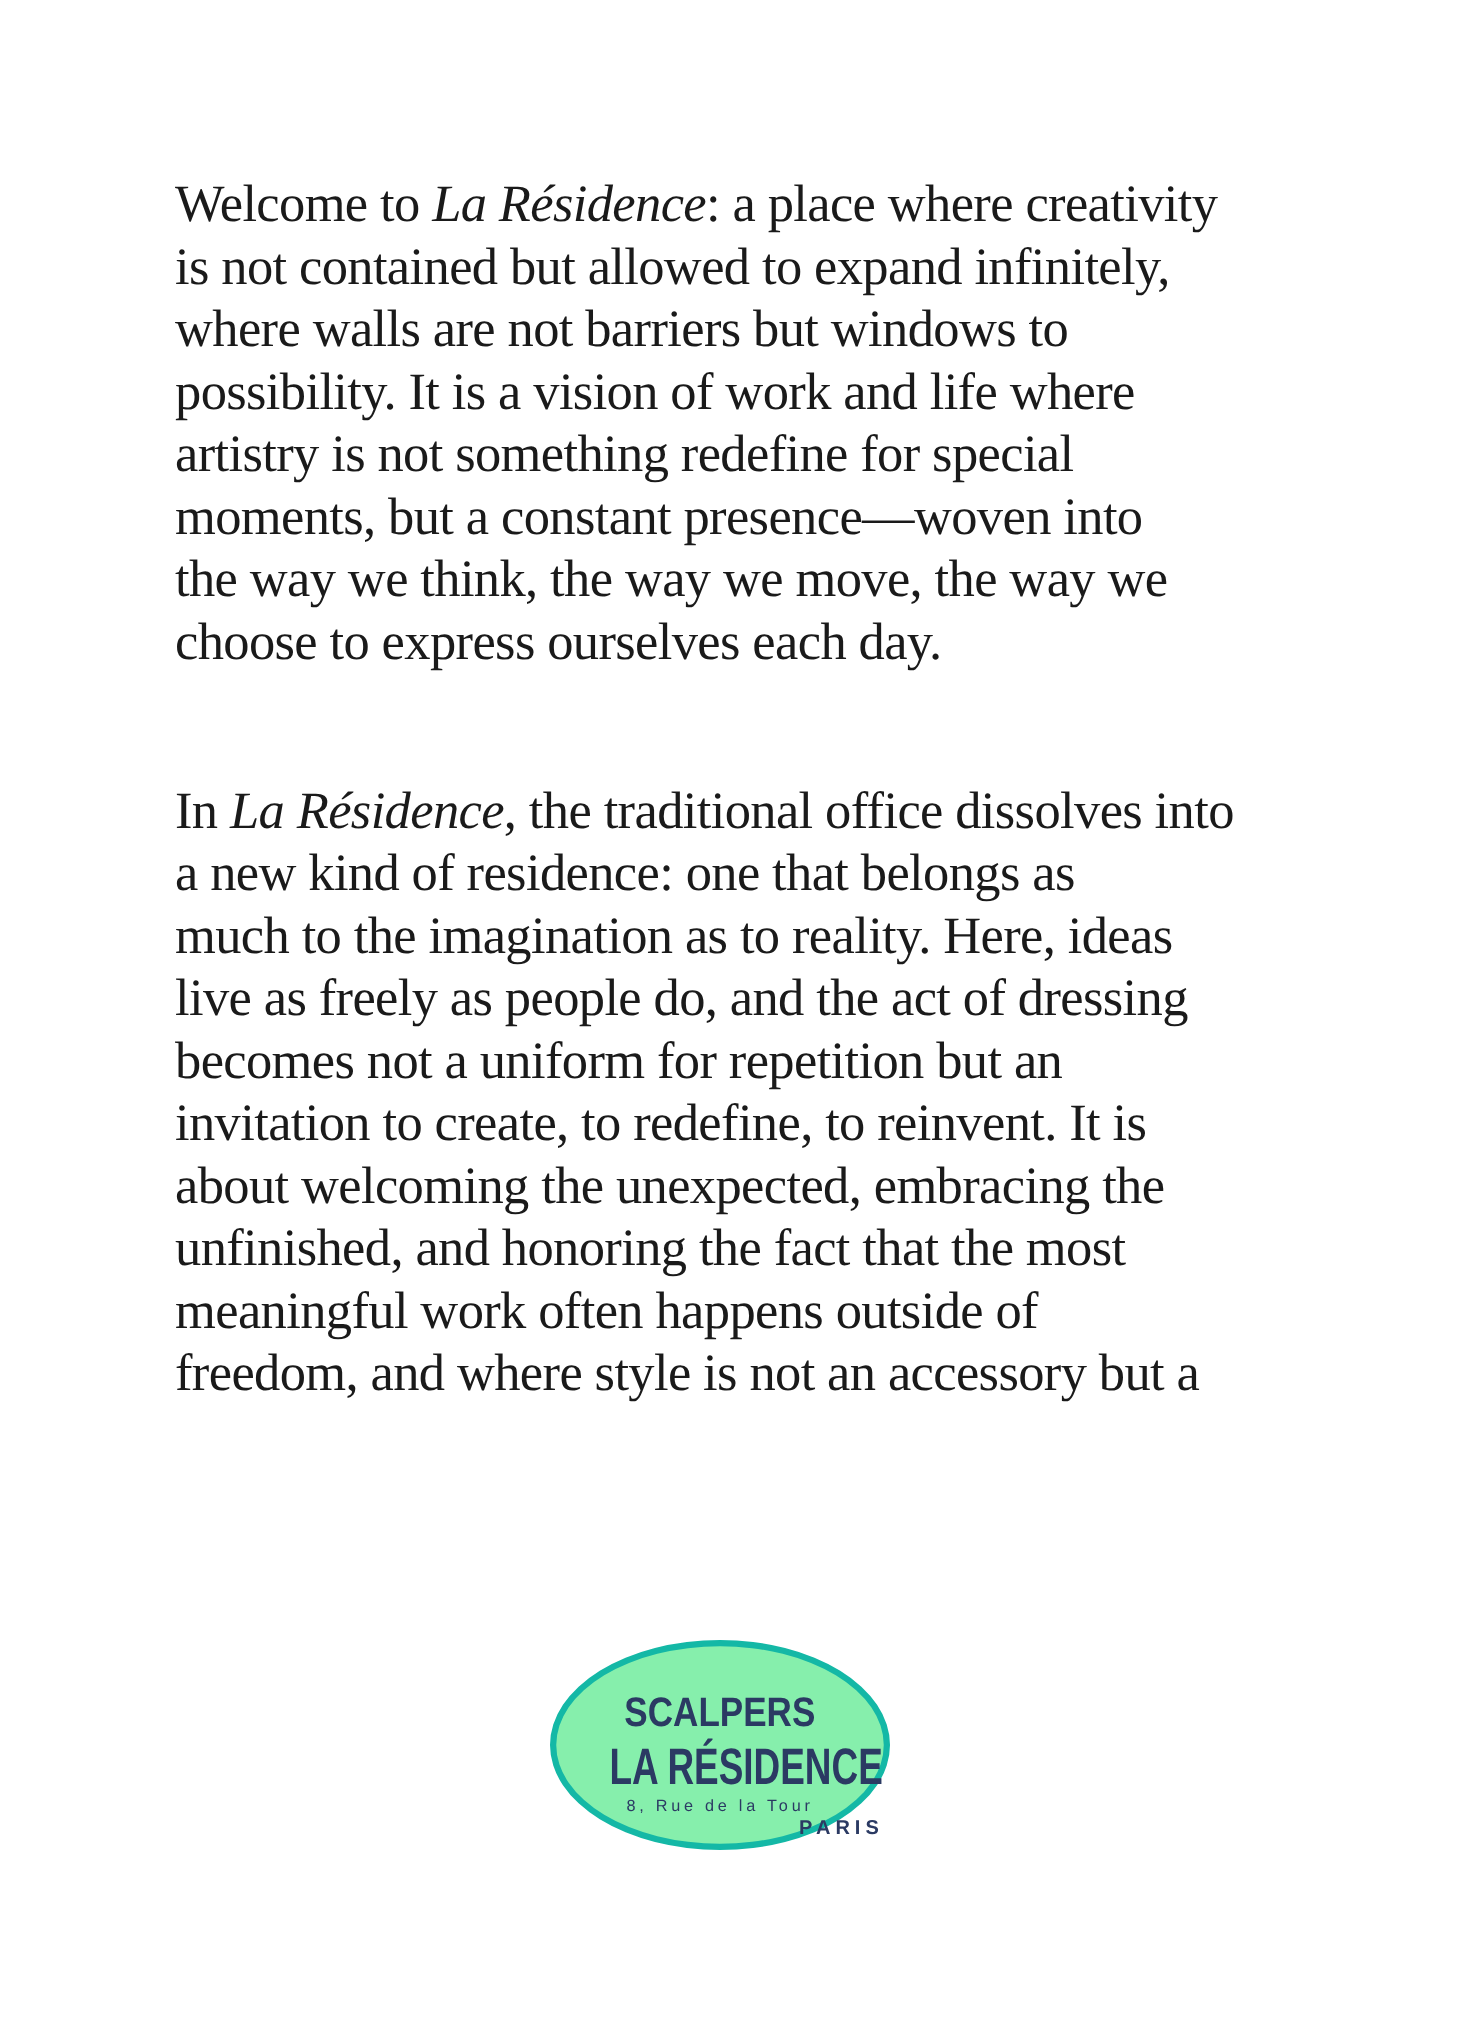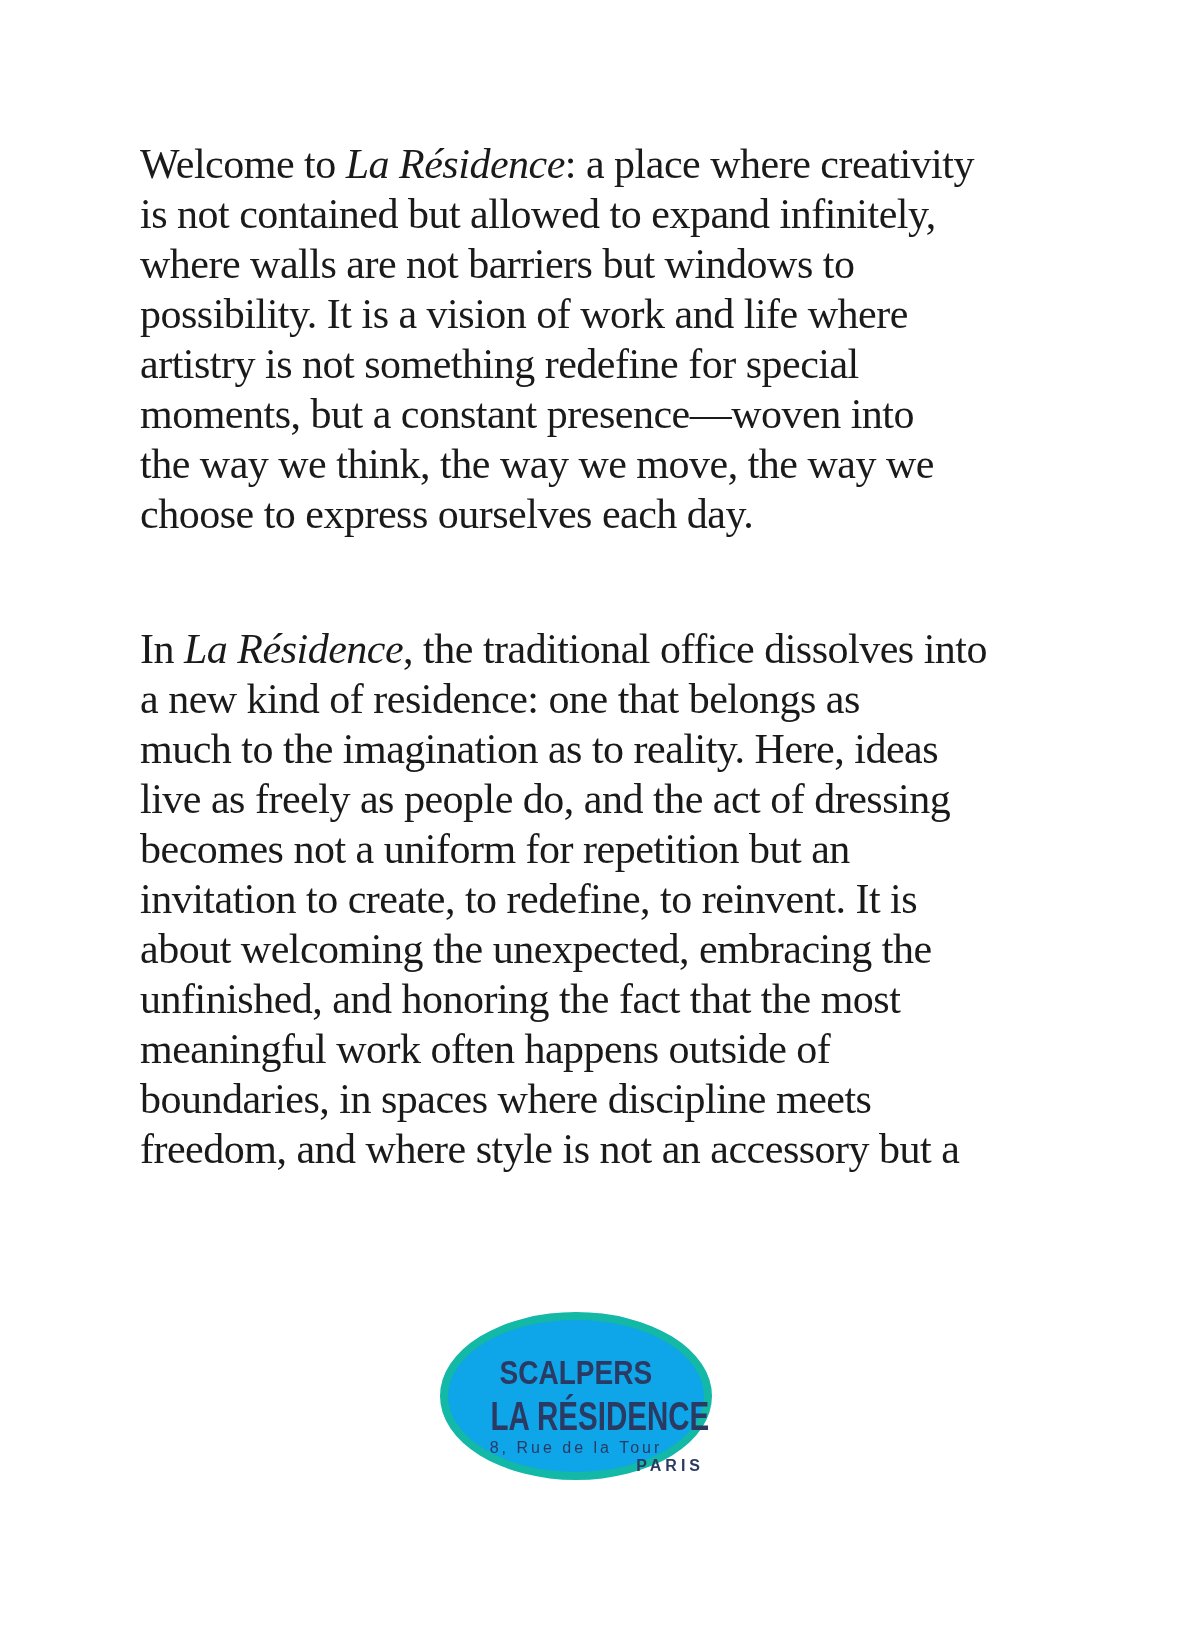--- a/index.html
+++ b/index.html
@@ -43,22 +43,22 @@
     width: 272px;
     height: 168px;
     margin: 0;
   }
 
   .oval {
     position: relative;
     box-sizing: border-box;
     width: 100%;
     height: 100%;
-    background: #0ea5e9;
-    border: 8px solid #14b8a6;
+    background: #86efac;
+    border: 5px solid #14b8a6;
     border-radius: 50%;
     font-family: "Liberation Sans", sans-serif;
     color: #2b3a63;
   }
 
   .logo-line {
     position: absolute;
     left: 0;
     right: 0;
     text-align: center;
@@ -84,21 +84,21 @@
     font-weight: 700;
   }
   .logo-name .cond {
     display: inline-block;
     transform: scaleX(0.72);
     transform-origin: 50% 50%;
   }
 
   .logo-address {
     top: 120px;
-    font-size: 16px;
+    font-size: 13px;
     line-height: 16px;
     font-weight: 400;
     letter-spacing: 3px;
   }
 
   .logo-city {
     top: 137px;
     font-size: 16px;
     line-height: 18px;
     font-weight: 700;
@@ -127,21 +127,20 @@
     <p class="para">
       <span class="line"><span>In </span><em class="it">La Résidence</em><span>, the traditional office dissolves into</span></span>
       <span class="line">a new kind of residence: one that belongs as</span>
       <span class="line">much to the imagination as to reality. Here, ideas</span>
       <span class="line">live as freely as people do, and the act of dressing</span>
       <span class="line">becomes not a uniform for repetition but an</span>
       <span class="line">invitation to create, to redefine, to reinvent. It is</span>
       <span class="line">about welcoming the unexpected, embracing the</span>
       <span class="line">unfinished, and honoring the fact that the most</span>
       <span class="line">meaningful work often happens outside of</span>
-      <span class="line">boundaries, in spaces where discipline meets</span>
       <span class="line">freedom, and where style is not an accessory but a</span>
     </p>
 
   </section>
 
   <figure class="logo">
     <div class="oval">
       <div class="logo-line logo-brand"><span class="cond">SCALPERS</span></div>
       <div class="logo-line logo-name"><span class="cond">LA RÉSIDENCE</span></div>
       <div class="logo-line logo-address">8, Rue de la Tour</div>

